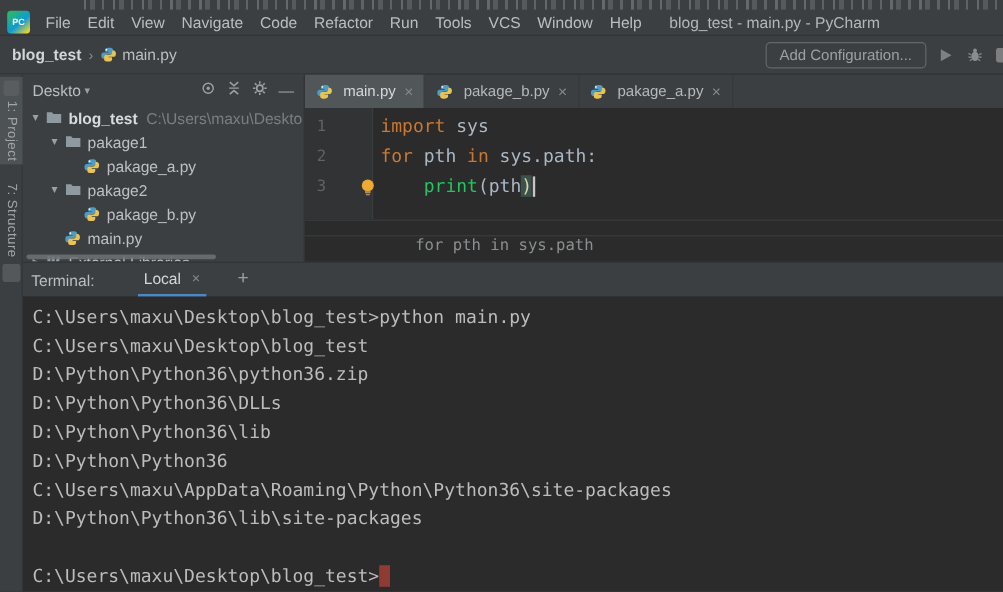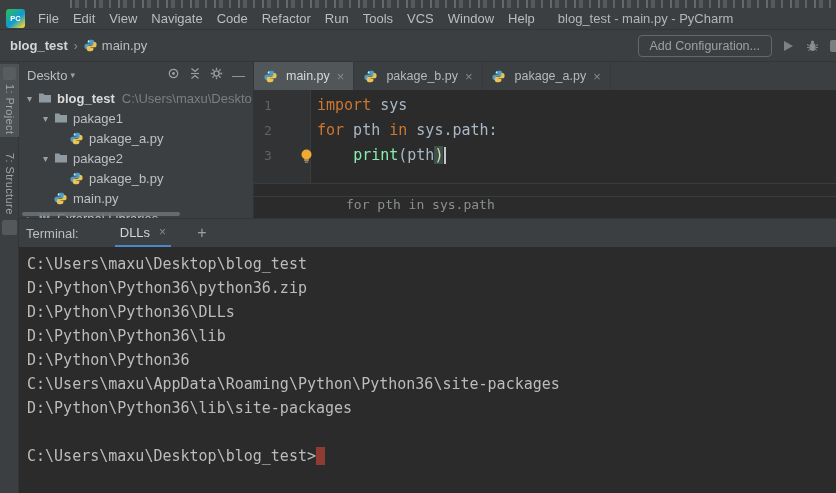--- a/index.html
+++ b/index.html
@@ -78,21 +78,21 @@
   .etab.active { background:#515658; color:#d6d8d9; }
   .tab-close { color:#87898a; font-size:13px; margin-left:2px; }
   .code-wrap { flex:1; position:relative; border-bottom:1px solid #3a3d3e; padding-top:3px;
                font-family:"DejaVu Sans Mono",monospace; font-size:15px; }
   .gutter-bg { position:absolute; left:0; top:0; bottom:0; width:57px; background:#313335;
                border-right:1px solid #3a3d3e; z-index:0; }
   .code-line { position:relative; display:flex; height:25px; line-height:25px; z-index:1; }
   .ln { flex:0 0 57px; width:57px; padding-left:10px; color:#606366; font-size:13px; }
   .code { padding-left:6px; white-space:pre; color:#a9b7c6; }
   .tok-kw { color:#cc7832; }
-  .tok-fn { color:#86efac; }
+  .tok-fn { color:#22c55e; }
   .tok-mp { background:#3b514d; color:#dcd7a0; }
   .caret-bar { display:inline-block; width:2px; height:17px; background:#c6c6c6; vertical-align:middle; margin-left:1px; }
   .bulb { position:absolute; left:45px; top:4px; z-index:2; }
   .ctx-gap { flex:0 0 12px; height:12px; background:#2b2b2b; }
   .context-bar { flex:0 0 22px; height:22px; border-top:1px solid #3a3d3e; display:flex; 
                  padding-left:92px; font-family:"DejaVu Sans Mono",monospace; font-size:13px; color:#8c8f91; }
 
   
   .terminal { flex:1; display:flex; flex-direction:column; background:#2b2b2b; border-top:1px solid #323639; min-height:0; }
   .term-header { flex:0 0 28px; height:28px; background:#3c3f41; display:flex; align-items:center; padding-left:7px; }
@@ -332,26 +332,27 @@
           <div class="context-bar">
             <span>for pth in sys.path</span>
           </div>
         </div>
       </div>
 
       <div class="terminal">
         <div class="term-header">
           <span class="term-label">Terminal:</span>
           <span class="term-tab">
-            <span>DLLs</span>
+            <span>Local</span>
             <span class="tab-close">×</span>
           </span>
           <span class="term-plus">+</span>
         </div>
         <div class="term-body">
+            <div class="tline">C:\Users\maxu\Desktop\blog_test&gt;python main.py</div>
             <div class="tline">C:\Users\maxu\Desktop\blog_test</div>
             <div class="tline">D:\Python\Python36\python36.zip</div>
             <div class="tline">D:\Python\Python36\DLLs</div>
             <div class="tline">D:\Python\Python36\lib</div>
             <div class="tline">D:\Python\Python36</div>
             <div class="tline">C:\Users\maxu\AppData\Roaming\Python\Python36\site-packages</div>
             <div class="tline">D:\Python\Python36\lib\site-packages</div>
             <div class="tline">&nbsp;</div>
             <div class="tline"><span>C:\Users\maxu\Desktop\blog_test&gt;</span><span class="block-cursor"></span></div>
           </div>

